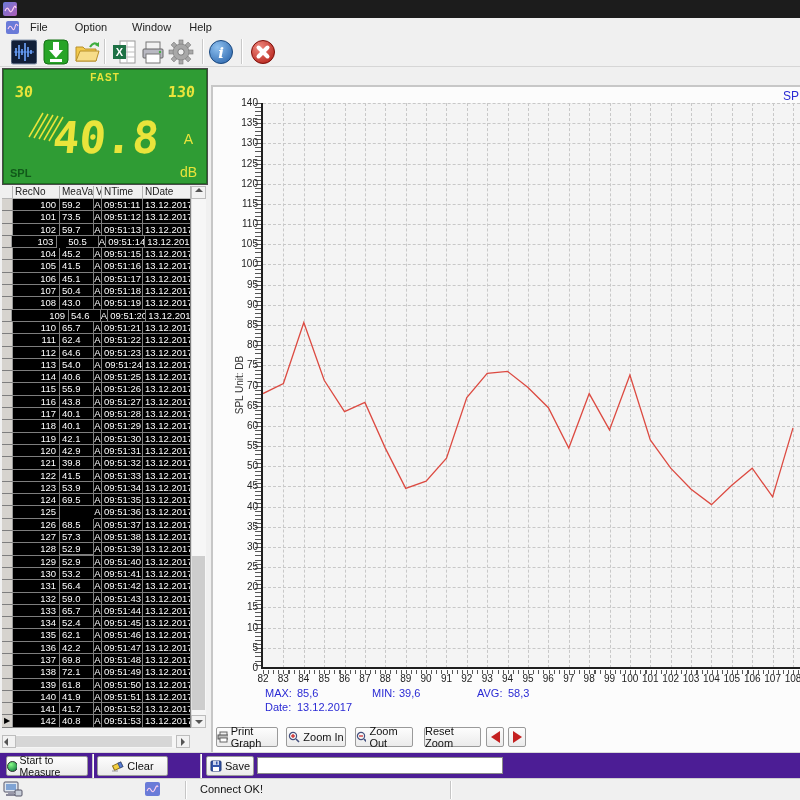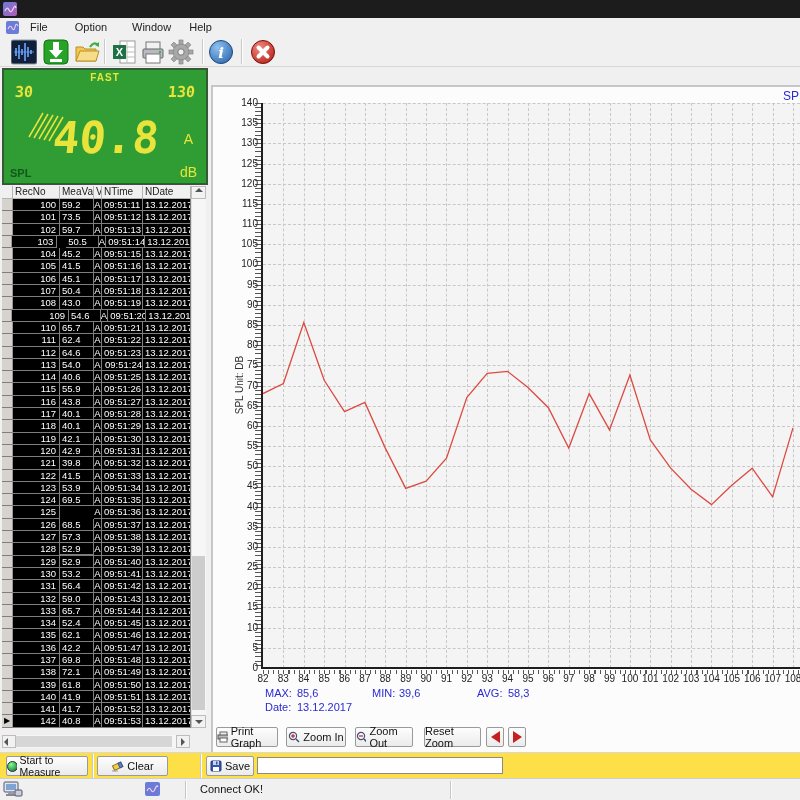--- a/index.html
+++ b/index.html
@@ -73,21 +73,21 @@
   
   .stat { position:absolute; font-size:11px; color:#2a2ad4; white-space:nowrap; }
 
   
   .w-btn { position:absolute; height:20px; background:linear-gradient(#fdfdfd,#ebebeb); border:1px solid #9a9a9a; border-radius:2px;
       font-size:11px; color:#111; display:flex; align-items:center; justify-content:center; gap:3px; cursor:pointer; }
   .red-tri-l { width:0;height:0;border:6px solid transparent;border-right:9px solid #c42020;border-left:none; }
   .red-tri-r { width:0;height:0;border:6px solid transparent;border-left:9px solid #c42020;border-right:none; }
 
   
-  #bottombar { left:0; top:752px; width:800px; height:26px; background:#fde047; border-top:1px solid #d8d8d8; }
+  #bottombar { left:0; top:752px; width:800px; height:26px; background:#4c1d95; border-top:1px solid #d8d8d8; }
   .bb-sep { position:absolute; top:1px; height:24px; width:2px; border-left:1px solid #c9c9c9; border-right:1px solid #fff; }
   #note-input { left:257px; top:4px; width:246px; height:17px; background:#fff; border:1px solid #8a8a8a; font-size:11px; padding:0 3px; }
 
   
   #statusbar { left:0; top:778px; width:800px; height:22px; background:#f0f0f0; border-top:1px solid #cfcfcf; font-size:11px; color:#111; }
   .st-sep { position:absolute; top:2px; height:18px; width:2px; border-left:1px solid #c6c6c6; border-right:1px solid #fff; }
   #status-msg { left:200px; top:4px; }
 </style>
 </head>
 <body>

